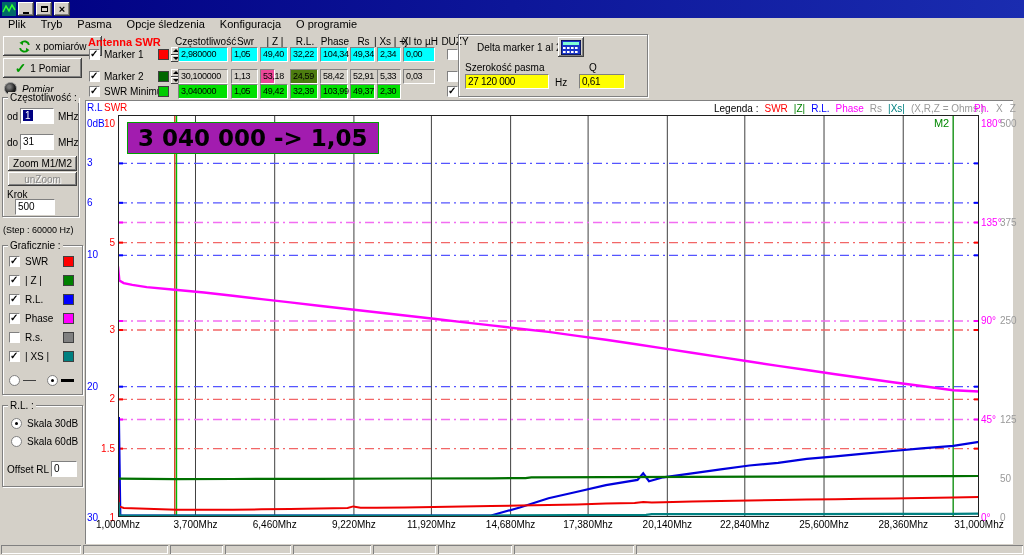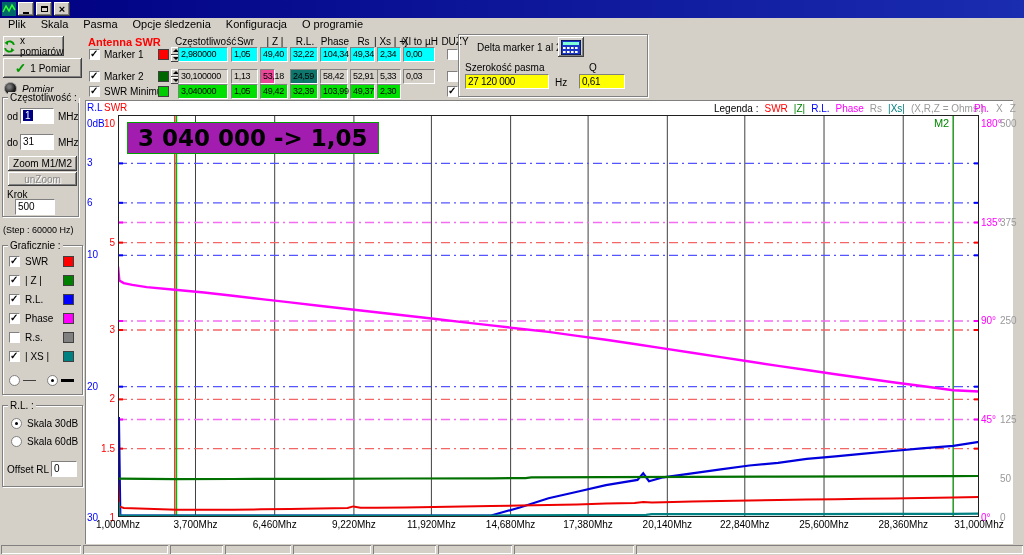--- a/index.html
+++ b/index.html
@@ -64,29 +64,29 @@
   <span class="tbtn">
       <span class="restglyph"></span>
     </span>
   <span class="tbtn">
       <span style="font-size:11px;">×</span>
     </span>
 </div>
 
 <div class="menubar">
     <span class="mitem">Plik</span>
-    <span class="mitem">Skala</span>
+    <span class="mitem">Tryb</span>
     <span class="mitem">Pasma</span>
     <span class="mitem">Opcje śledzenia</span>
     <span class="mitem">Konfiguracja</span>
     <span class="mitem">O programie</span>
   </div>
 
 <div class="sidebar">
-  <div class="btn" style="left:3px;top:3px;width:61px;height:20px;">
+  <div class="btn" style="left:3px;top:3px;width:99px;height:20px;">
     <span style="display:inline-flex;">
       <svg width="13" height="13" viewBox="0 0 16 16">
           <path d="M13.5 6 A5.5 5.5 0 0 0 4 3.6" fill="none" stroke="#009900" stroke-width="2.4"></path>
           <path d="M6.5 1.2 L1.8 3.4 L5.9 6.6 Z" fill="#009900"></path>
           <path d="M2.5 10 A5.5 5.5 0 0 0 12 12.4" fill="none" stroke="#009900" stroke-width="2.4"></path>
           <path d="M9.5 14.8 L14.2 12.6 L10.1 9.4 Z" fill="#009900"></path>
         </svg>
     </span>
     <span>x pomiarów</span>
   </div>
@@ -190,21 +190,21 @@
       <div class="cb checked" style="left: 4px; top: 38px;"></div>
       <span style="position: absolute; left: 19px; top: 38px; white-space: nowrap;">Marker 2</span>
       <div class="sw" style="left: 73px; top: 38px; background: rgb(0, 102, 0);"></div>
       <div class="spin" style="left: 86px; top: 36px;">
         <div class="up"></div>
         <div class="dn"></div>
       </div>
       <div class="cell" style="left: 93px; top: 36px; width: 50px; background: rgb(212, 208, 200);">30,100000</div>
       <div class="cell" style="left: 146px; top: 36px; width: 27px; background: rgb(212, 208, 200);">1,13</div>
       <div class="cell" style="left: 175px; top: 36px; width: 15px; background: #ec4899;">53,18</div>
-      <div class="cell" style="left: 205px; top: 36px; width: 28px; background: #0f766e;">24,59</div>
+      <div class="cell" style="left: 205px; top: 36px; width: 28px; background: #4d7c0f;">24,59</div>
       <div class="cell" style="left: 235px; top: 36px; width: 28px; background: rgb(212, 208, 200);">58,42</div>
       <div class="cell" style="left: 265px; top: 36px; width: 45px; background: rgb(212, 208, 200);">52,91</div>
       <div class="cell" style="left: 292px; top: 36px; width: 24px; background: rgb(212, 208, 200);">5,33</div>
       <div class="cell" style="left: 318px; top: 36px; width: 32px; background: rgb(212, 208, 200);">0,03</div>
       <div class="cb" style="left: 362px; top: 38px;"></div>
       <div class="cb checked" style="left: 4px; top: 53px;"></div>
       <span style="position: absolute; left: 19px; top: 53px; white-space: nowrap;">SWR Minimu</span>
       <div class="sw" style="left: 73px; top: 53px; background: rgb(0, 204, 0);"></div>
       <div class="cell" style="left: 93px; top: 51px; width: 50px; background: rgb(0, 224, 0);">3,040000</div>
       <div class="cell" style="left: 146px; top: 51px; width: 27px; background: rgb(0, 224, 0);">1,05</div>

